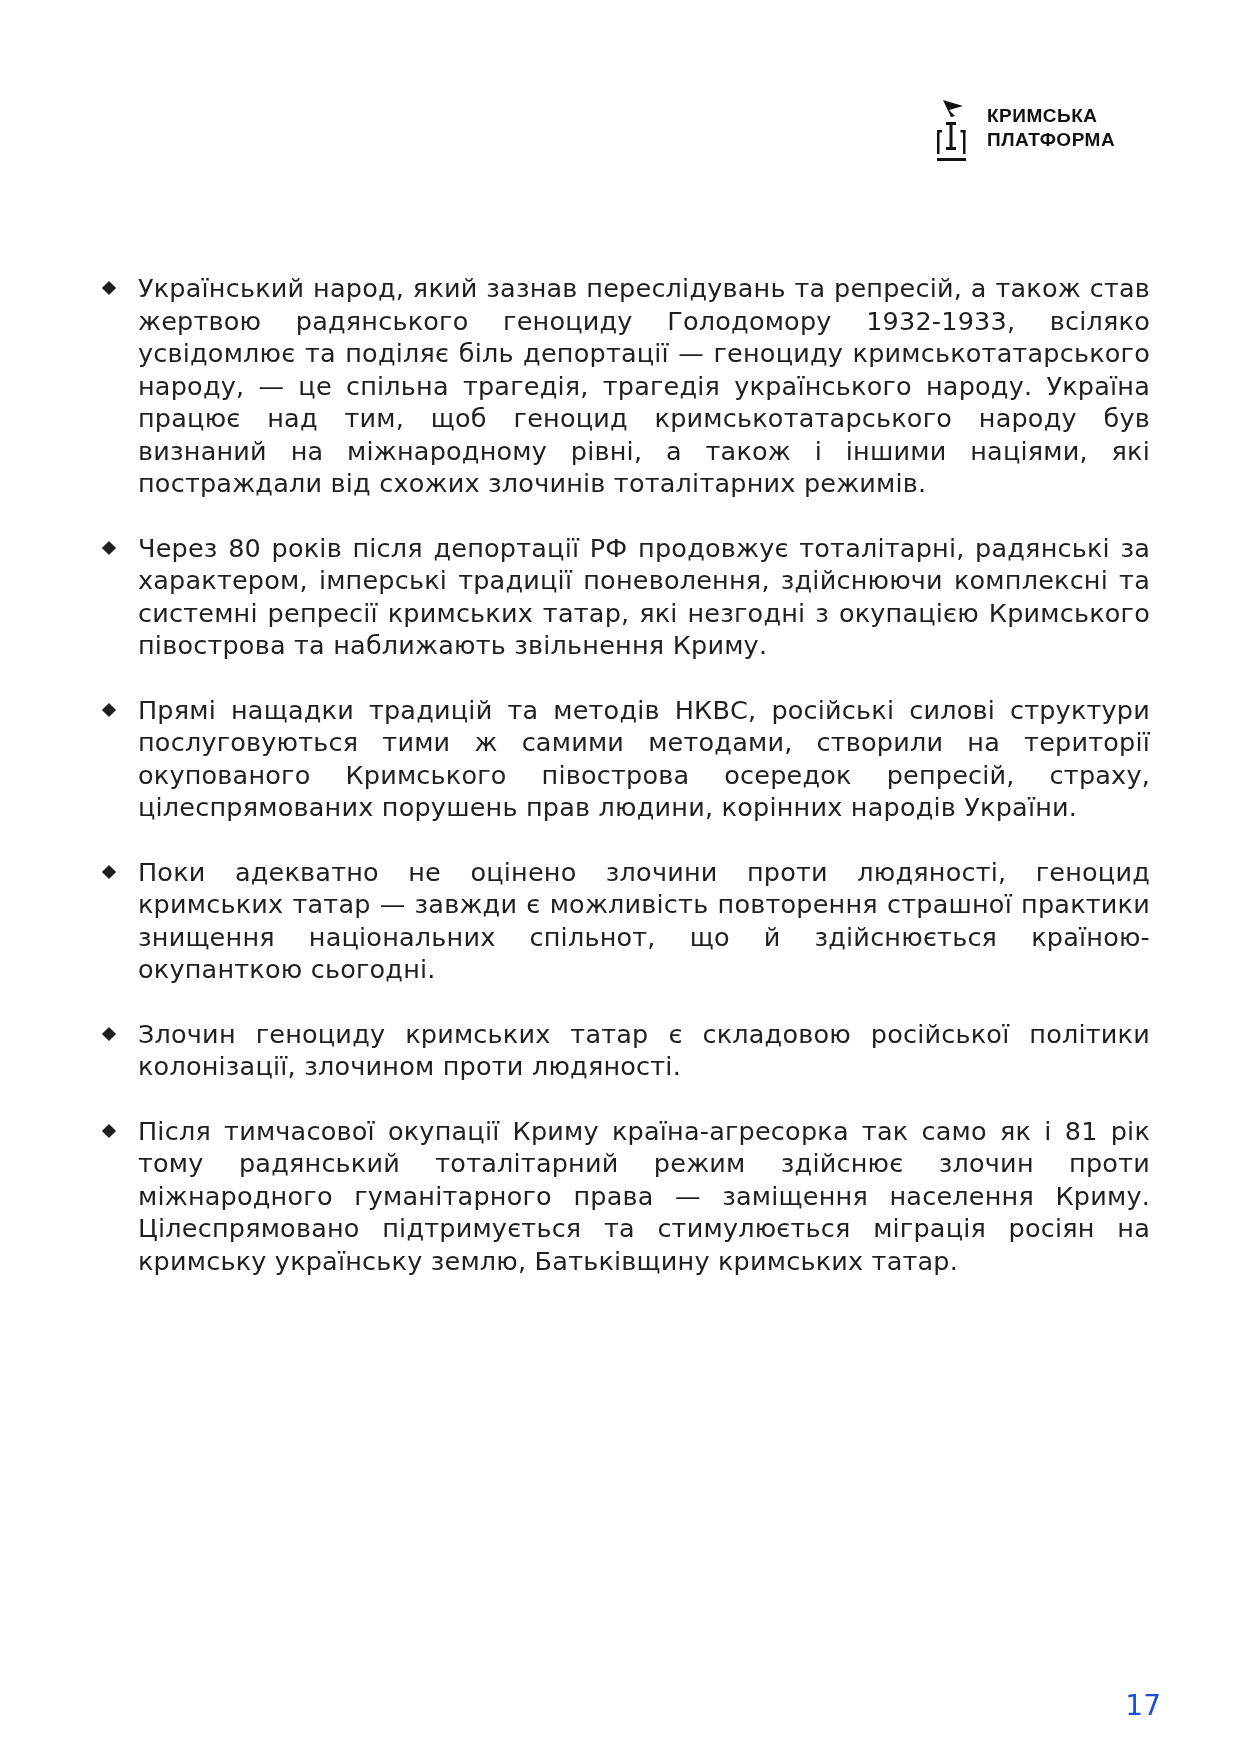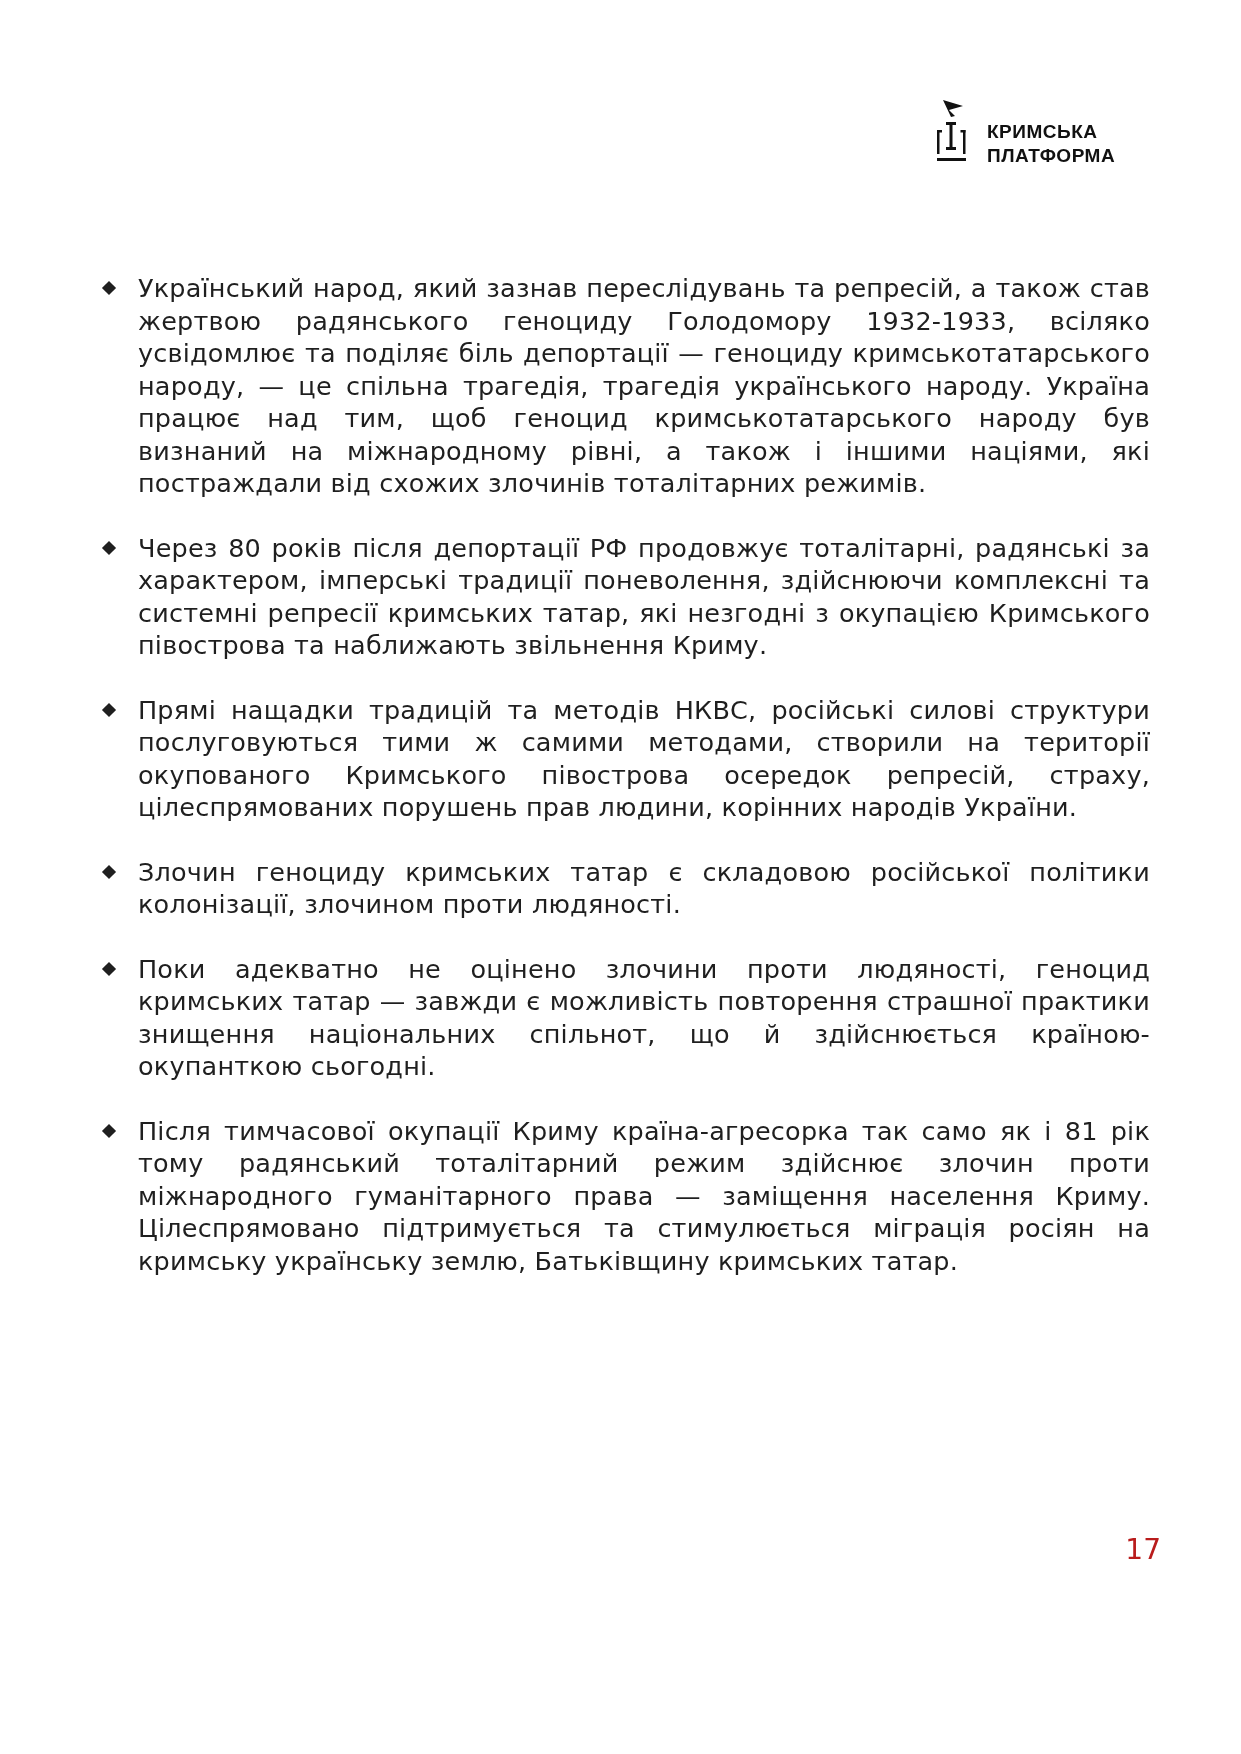--- a/index.html
+++ b/index.html
@@ -1,29 +1,29 @@
 <!DOCTYPE html>
 <html><head>
 <meta charset="utf-8">
 <style>
   html, body { margin: 0; padding: 0; background: #ffffff; }
   body { width: 1241px; height: 1754px; position: relative; overflow: hidden;
          font-family: "DejaVu Sans", sans-serif; color: #1f1f1f; }
   .logo { position: absolute; left: 935px; top: 98px; width: 230px; height: 80px; }
   .logo-mark { position: absolute; left: 0; top: 0; width: 40px; height: 80px; }
-  .logo-text { position: absolute; left: 52px; top: 22px; font-family: "Liberation Sans", sans-serif;
+  .logo-text { position: absolute; left: 52px; top: 6px; font-family: "Liberation Sans", sans-serif;
                font-weight: bold; font-size: 19px; line-height: 24px; color: #111; letter-spacing: 0.5px; }
   .content { position: absolute; left: 100px; top: 228px; width: 1050px; margin-top: 44px; }
   .bullet { position: relative; padding-left: 38px; margin-bottom: 32px; }
   .bullet-marker { position: absolute; left: 4px; top: 11px; width: 10px; height: 10px;
                    background: #1f1f1f; transform: rotate(45deg); }
   .bullet-text { font-size: 25.5px; line-height: 32.5px; text-align: justify; margin: 0;
                  letter-spacing: 0.2px; }
-  .page-number { position: absolute; right: 80px; top: 1533px; font-family: "DejaVu Sans", sans-serif;
-                 font-size: 28px; color: #b91c1c; }
+  .page-number { position: absolute; right: 80px; top: 1689px; font-family: "DejaVu Sans", sans-serif;
+                 font-size: 28px; color: #1d4ed8; }
 </style>
 </head>
 <body>
 
 <div class="logo">
   <svg class="logo-mark" viewBox="0 0 40 80">
     <path d="M8 2 L28 8 L14 12 L20 18 L16 19 Z" fill="#111"></path>
     <rect x="11" y="24" width="10" height="3" fill="#111"></rect>
     <rect x="14.5" y="24" width="3" height="28" fill="#111"></rect>
     <rect x="11" y="49" width="10" height="3" fill="#111"></rect>
@@ -47,25 +47,25 @@
   <div class="bullet">
     <span class="bullet-marker"></span>
     <p class="bullet-text">Через 80 років після депортації РФ продовжує тоталітарні, радянські за характером, імперські традиції поневолення, здійснюючи комплексні та системні репресії кримських татар, які незгодні з окупацією Кримського півострова та наближають звільнення Криму.</p>
   </div>
   <div class="bullet">
     <span class="bullet-marker"></span>
     <p class="bullet-text">Прямі нащадки традицій та методів НКВС, російські силові структури послуговуються тими ж самими методами, створили на території окупованого Кримського півострова осередок репресій, страху, цілеспрямованих порушень прав людини, корінних народів України.</p>
   </div>
   <div class="bullet">
     <span class="bullet-marker"></span>
-    <p class="bullet-text">Злочин геноциду кримських татар є складовою російської політики колонізації, злочином проти людяності.</p>
+    <p class="bullet-text">Поки адекватно не оцінено злочини проти людяності, геноцид кримських татар — завжди є можливість повторення страшної практики знищення національних спільнот, що й здійснюється країною-окупанткою сьогодні.</p>
   </div>
   <div class="bullet">
     <span class="bullet-marker"></span>
-    <p class="bullet-text">Поки адекватно не оцінено злочини проти людяності, геноцид кримських татар — завжди є можливість повторення страшної практики знищення національних спільнот, що й здійснюється країною-окупанткою сьогодні.</p>
+    <p class="bullet-text">Злочин геноциду кримських татар є складовою російської політики колонізації, злочином проти людяності.</p>
   </div>
   <div class="bullet">
     <span class="bullet-marker"></span>
     <p class="bullet-text">Після тимчасової окупації Криму країна-агресорка так само як і 81 рік тому радянський тоталітарний режим здійснює злочин проти міжнародного гуманітарного права — заміщення населення Криму. Цілеспрямовано підтримується та стимулюється міграція росіян на кримську українську землю, Батьківщину кримських татар.</p>
   </div>
 </div>
 
 <div class="page-number">17</div>
 
 </body></html>

